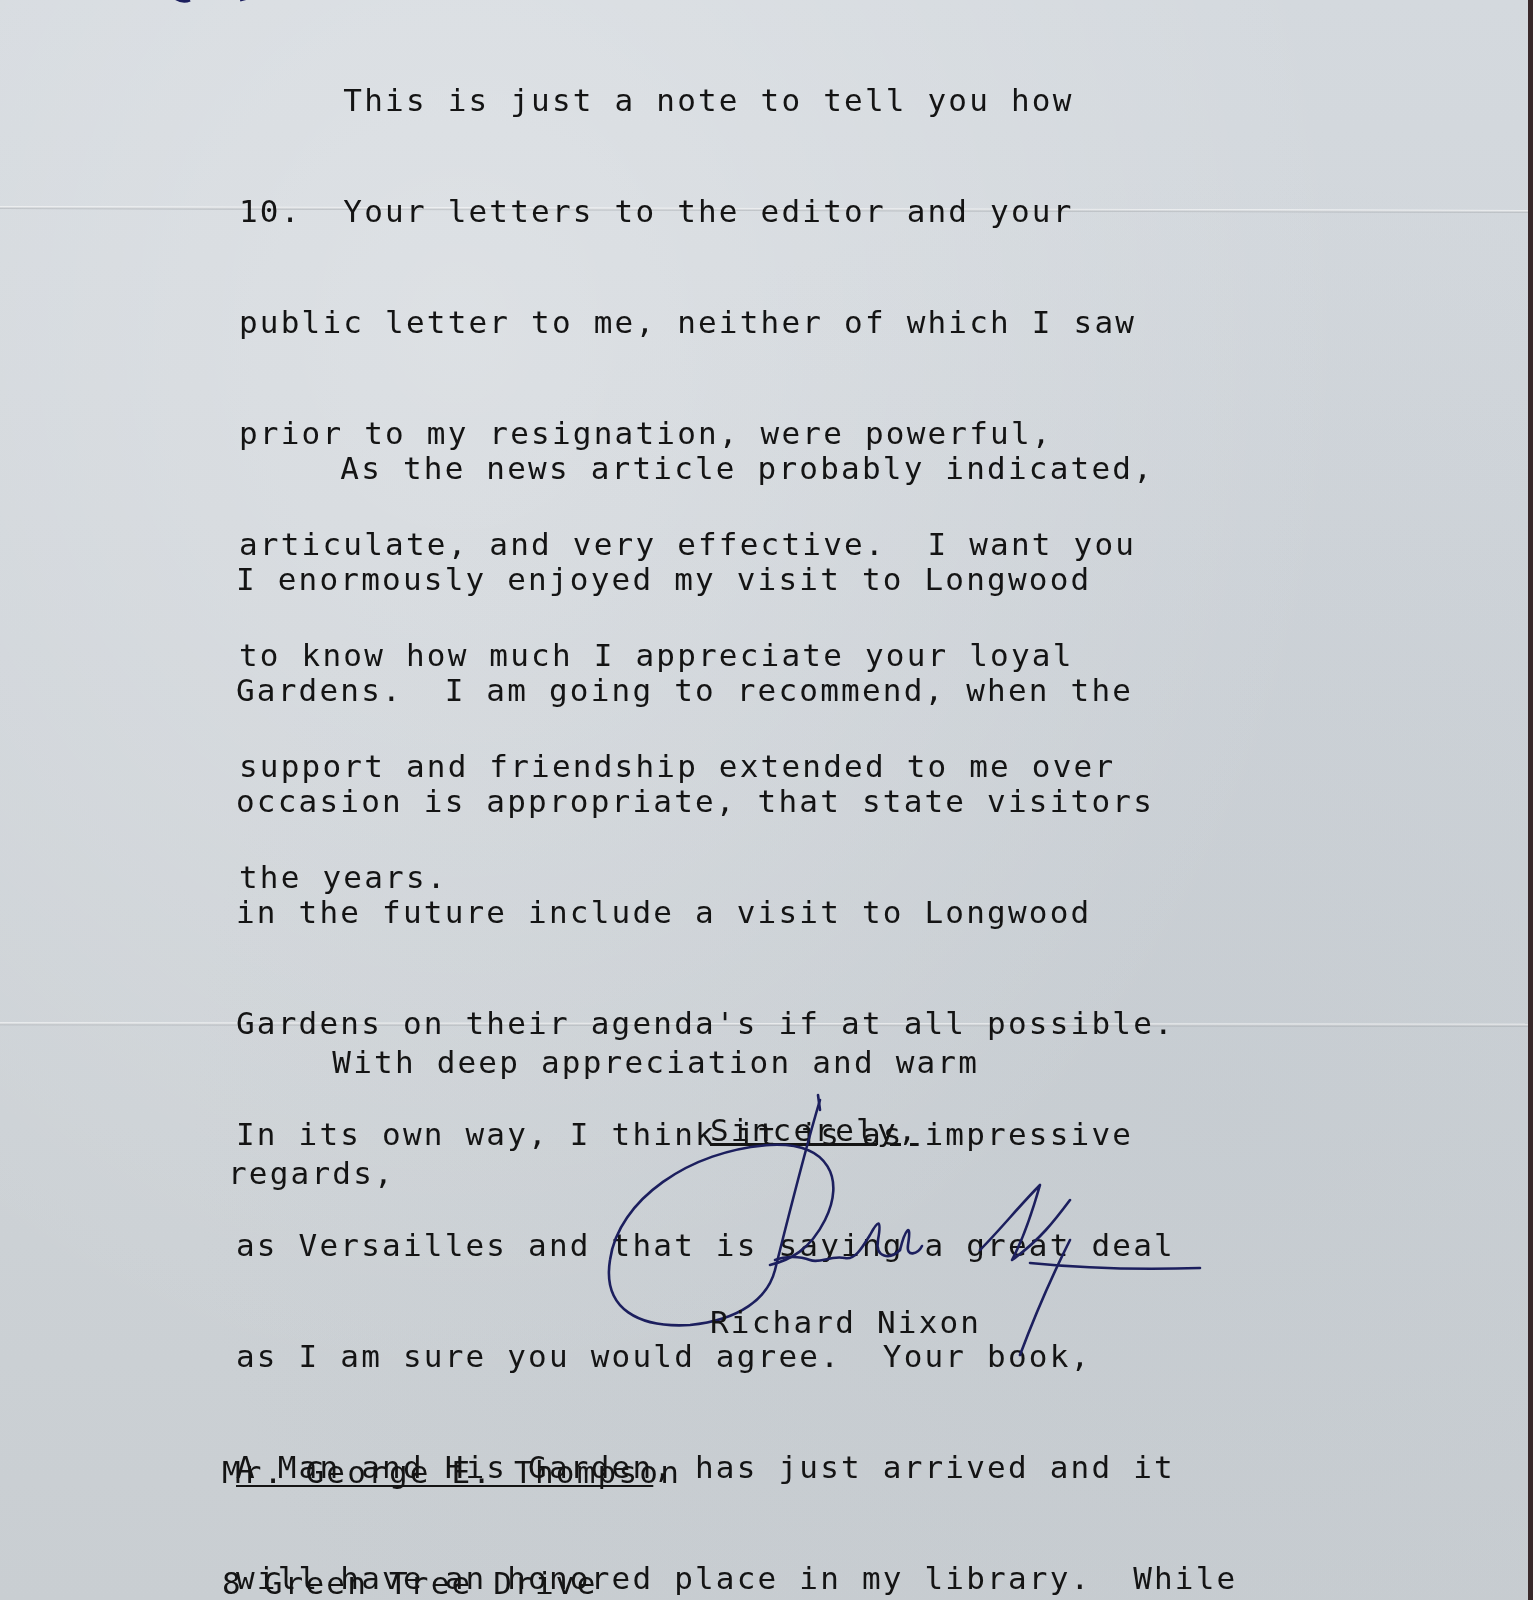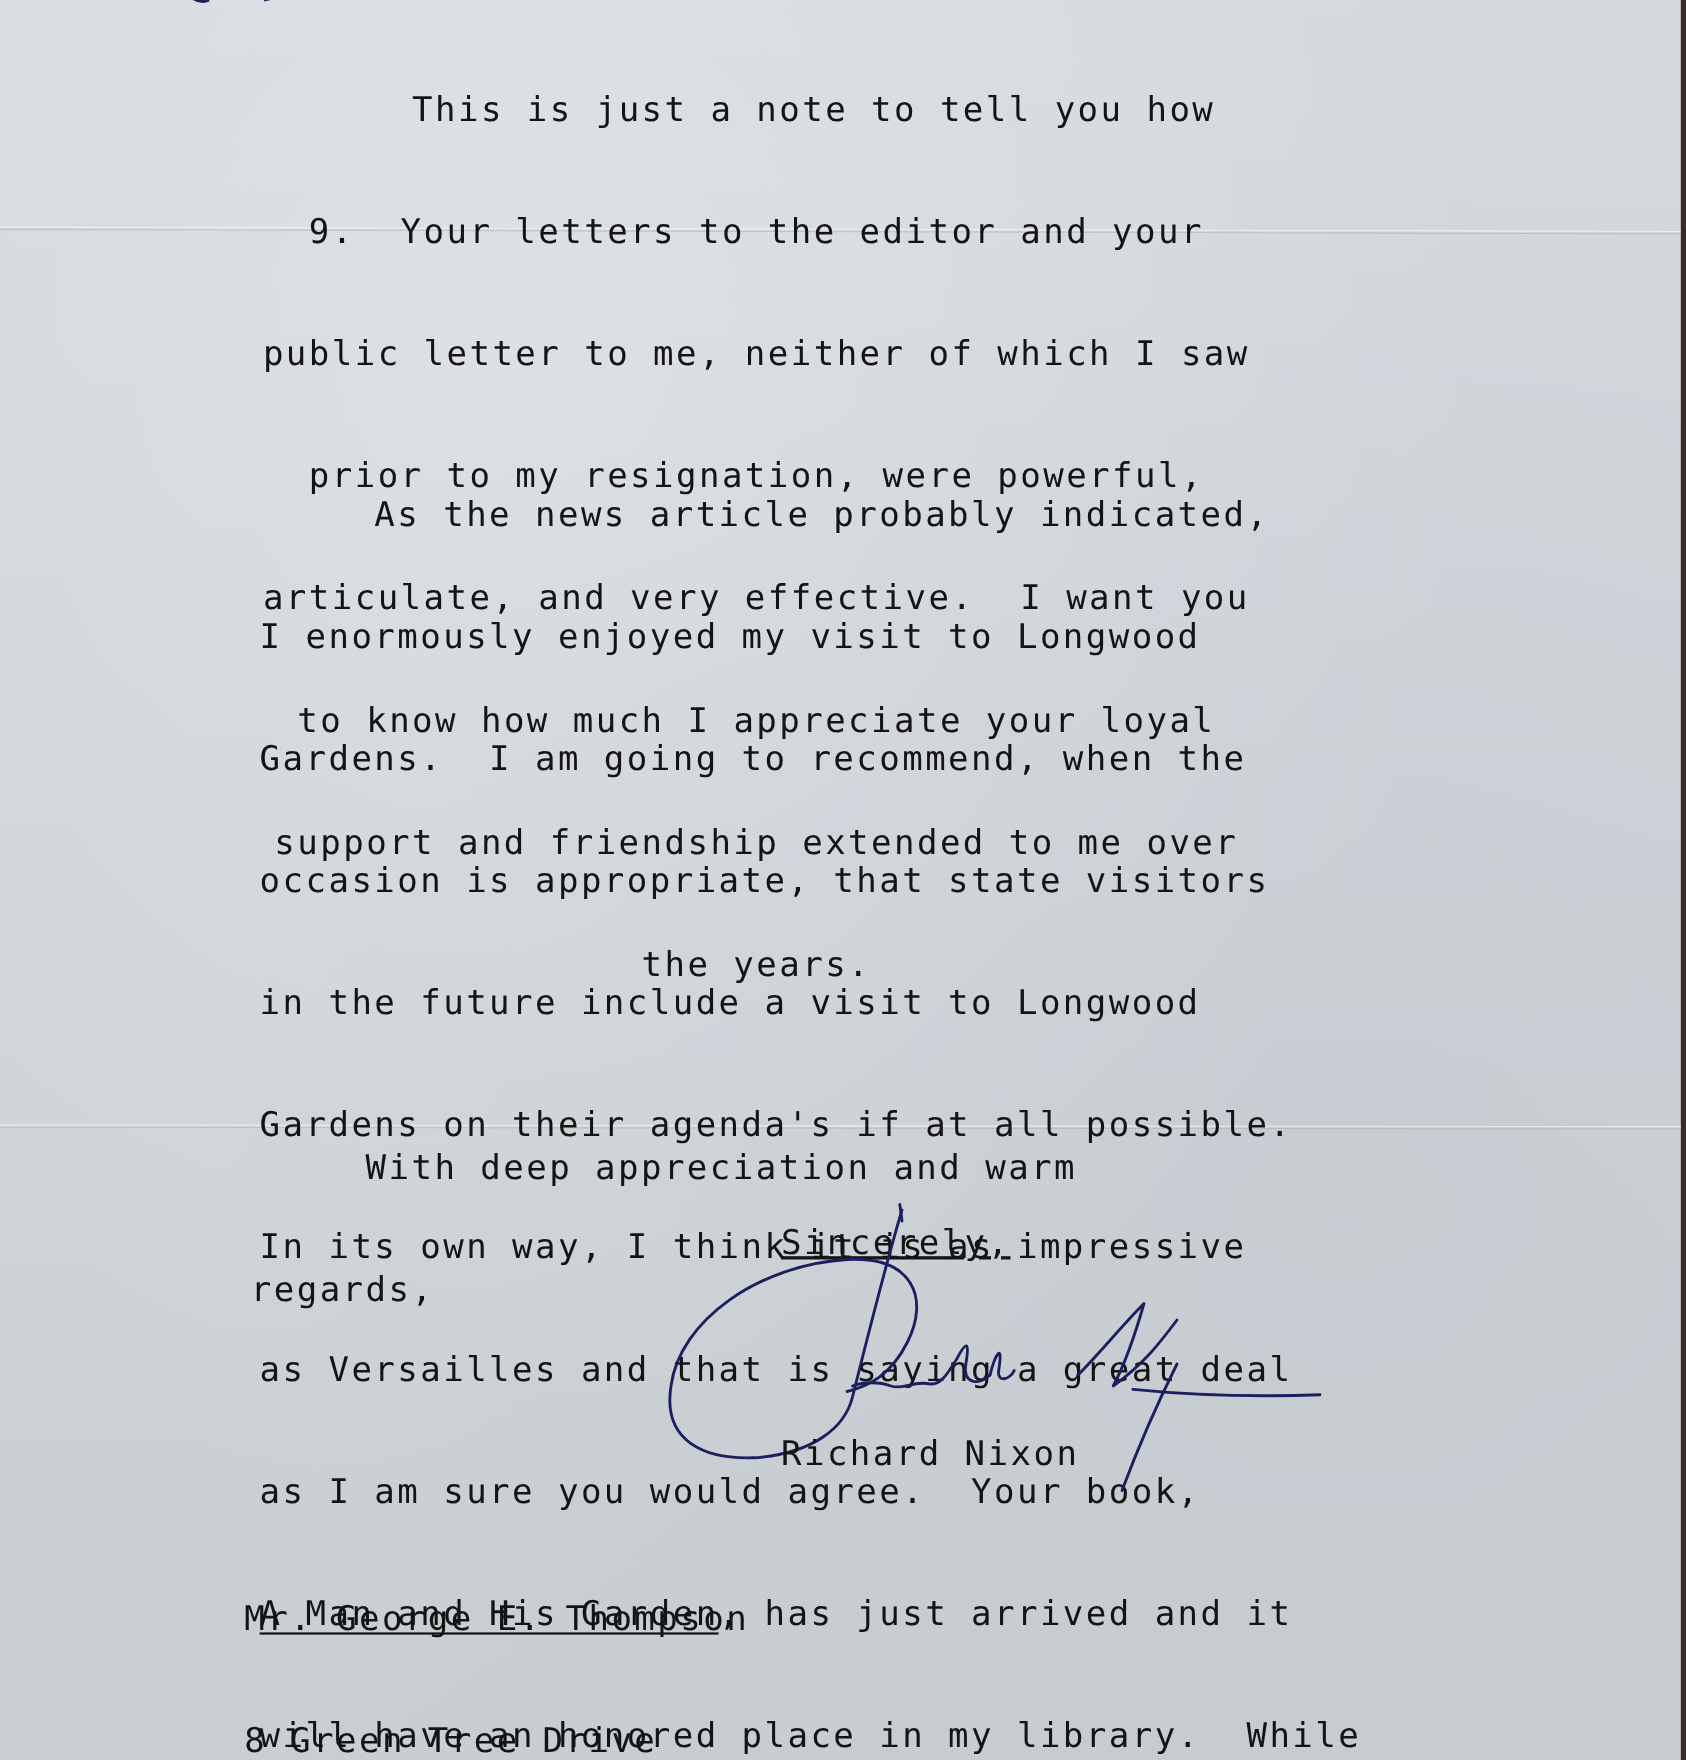--- a/index.html
+++ b/index.html
@@ -38,21 +38,21 @@
     .typed {
       position: absolute;
       font-family: "DejaVu Sans Mono", "Liberation Mono", monospace;
       color: #141414;
       font-size: 31px;
       line-height: 37px;
       white-space: pre;
       letter-spacing: 2.2px;
       margin: 0;
     }
-    .para1 { left: 239px; top: 8px; text-align: center; }
+    .para1 { left: 239px; top: 8px; }
     .para2 { left: 236px; top: 376px; }
     .closing { left: 228px; top: 970px; }
     .sincerely { left: 710px; top: 1112px; text-decoration: underline; }
     .signame { left: 710px; top: 1304px; }
     .address { left: 222px; top: 1380px; }
 
     .line { display: block; height: 37px; }
     .u { text-decoration: underline; text-underline-offset: 7px; text-decoration-thickness: 2px; }
 
     .signature {
@@ -78,21 +78,21 @@
   <svg class="corner-mark" viewBox="0 0 120 14">
     <path d="M10 0 Q20 10 30 6" stroke="#1c1f5e" stroke-width="3" fill="none"></path>
     <path d="M80 6 Q95 2 110 0" stroke="#1c1f5e" stroke-width="3" fill="none"></path>
   </svg>
 
   <div class="fold fold-1"></div>
   <div class="fold fold-2"></div>
 
   <div class="typed para1">
     <span class="line">     This is just a note to tell you how</span>
-    <span class="line">9.  Your letters to the editor and your</span>
+    <span class="line">10.  Your letters to the editor and your</span>
     <span class="line">public letter to me, neither of which I saw</span>
     <span class="line">prior to my resignation, were powerful,</span>
     <span class="line">articulate, and very effective.  I want you</span>
     <span class="line">to know how much I appreciate your loyal</span>
     <span class="line">support and friendship extended to me over</span>
     <span class="line">the years.</span>
   </div>
 
   <div class="typed para2">
     <span class="line">     As the news article probably indicated,</span>

